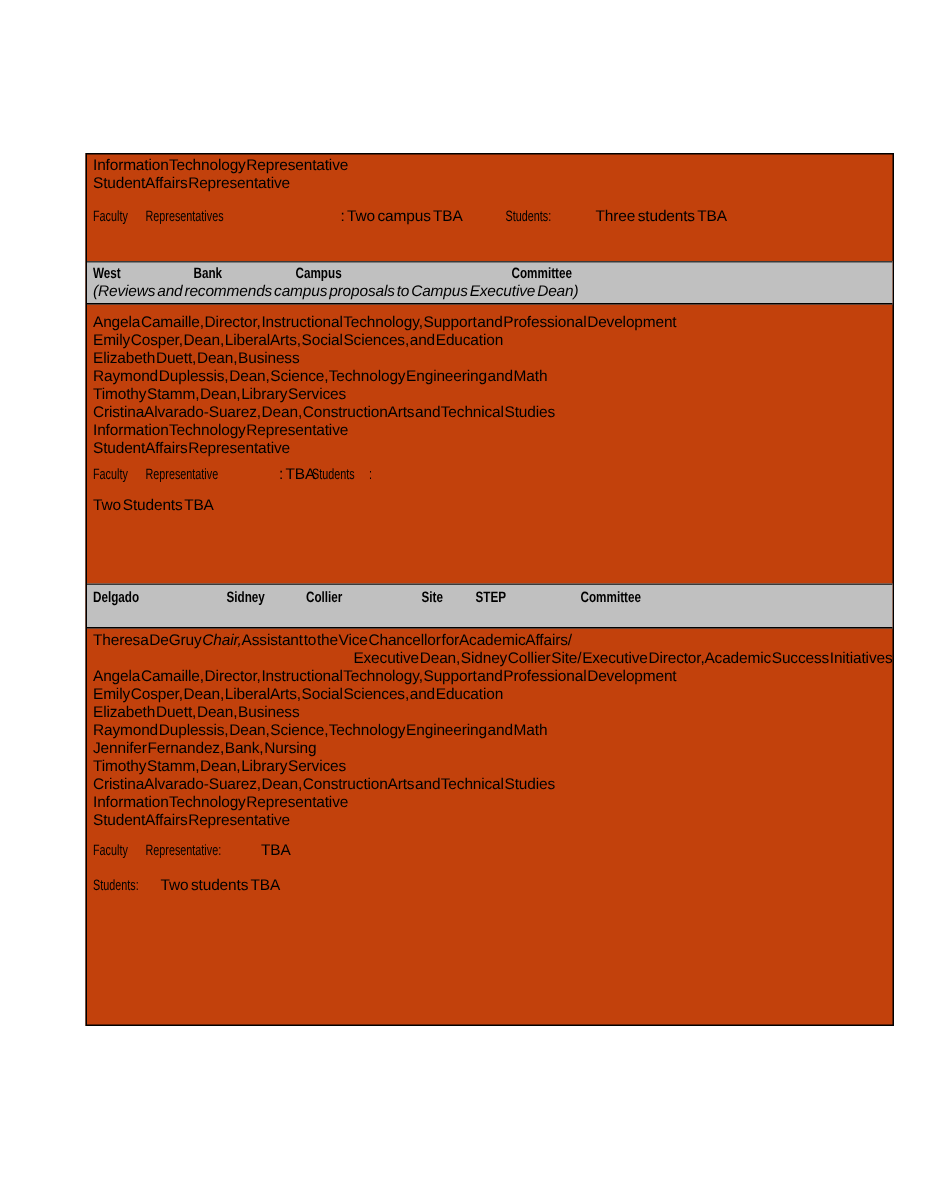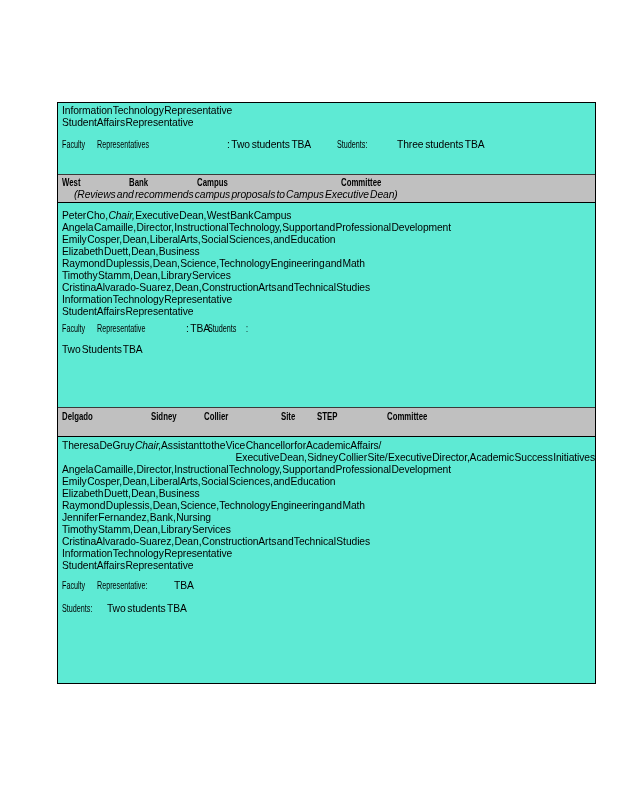--- a/index.html
+++ b/index.html
@@ -3,40 +3,40 @@
 <meta charset="utf-8">
 <style>
   * { margin:0; padding:0; box-sizing:border-box; }
   html,body { background:#fff; }
   .page {
     position:relative; width:618px; height:800px; background:#ffffff;
     font-family:"Liberation Sans", sans-serif; color:#000;
   }
   .doc-table {
     position:absolute; left:57px; top:102px; width:539px; height:582px;
-    border:1.5px solid #000; background:#5eead4;
+    border:1.5px solid #000; background:#c2410c;
   }
   .row { width:100%; overflow:hidden; }
   .row-1 { height:71px; padding-top:2px; }
   .row-2 { height:29px; padding-top:2px; }
   .row-3 { height:186px; padding-top:7px; }
-  .row-4 { height:30px; padding-top:3px;margin-top:18px; }
+  .row-4 { height:30px; padding-top:3px; }
   .row-5 { height:263px; padding-top:3px; }
   .gray { background:#c0c0c0; border-top:1px solid #3a3a3a; border-bottom:1px solid #000; }
   .line {
     height:12px; line-height:12px; font-size:10.3px;
     padding-left:4px; white-space:nowrap;
     word-spacing:-1.5px; letter-spacing:-0.1px;
   }
   .jam { word-spacing:-2.3px; }
   .indent1 { padding-left:7px;text-align:right; }
   .it { font-style:italic; }
   .subtitle {
     height:12px; line-height:12px; font-size:10.3px; font-style:italic;
-    padding-left:16px; white-space:nowrap; word-spacing:-1.5px; letter-spacing:-0.1px;
+    padding-left:4px; white-space:nowrap; word-spacing:-1.5px; letter-spacing:-0.1px;
   }
   .titleline { position:relative; height:12px; }
   .titleline .tw {
     position:absolute; top:0; display:inline-block; white-space:nowrap;
     font-size:10px; font-weight:bold; line-height:12px;
     transform:scaleX(0.78); transform-origin:0 50%;
   }
   #wb-title .tw:nth-of-type(1){left:4px}
   #wb-title .tw:nth-of-type(2){left:71px}
   #wb-title .tw:nth-of-type(3){left:139px}
@@ -75,39 +75,38 @@
 
 <div class="page">
   <div class="doc-table">
 
     <section class="row row-1">
       <div class="line jam">Information Technology Representative</div>
       <div class="line jam">Student Affairs Representative</div>
       <div class="tabline r1-tab">
         <span class="cnd s1">Faculty</span>
         <span class="cnd s2">Representatives</span>
-        <span class="reg s3">: Two students TBA</span>
+        <span class="reg s3">: Two campus TBA</span>
         <span class="cnd s4">Students:</span>
         <span class="reg s5">Three students TBA</span>
       </div>
     </section>
 
     <section class="row row-2 gray">
       <div class="titleline" id="wb-title">
 
       <span class="tw">West</span>
           <span class="tw">Bank</span>
           <span class="tw">Campus</span>
           <span class="tw">Committee</span>
         </div>
       <div class="subtitle">(Reviews and recommends campus proposals to Campus Executive Dean)</div>
     </section>
 
     <section class="row row-3">
-      <div class="line jam"><span>Peter Cho, </span><span class="it">Chair,</span><span> Executive Dean, West Bank Campus</span></div>
       <div>
 
       <div class="line jam">Angela Camaille, Director, Instructional Technology, Support and Professional Development</div>
           <div class="line jam">Emily Cosper, Dean, Liberal Arts, Social Sciences, and Education</div>
           <div class="line jam">Elizabeth Duett, Dean, Business</div>
           <div class="line jam">Raymond Duplessis, Dean, Science, Technology Engineering and Math</div>
           <div class="line jam">Timothy Stamm, Dean, Library Services</div>
           <div class="line jam">Cristina Alvarado-Suarez, Dean, Construction Arts and Technical Studies</div>
           <div class="line jam">Information Technology Representative</div>
           <div class="line jam">Student Affairs Representative</div>

